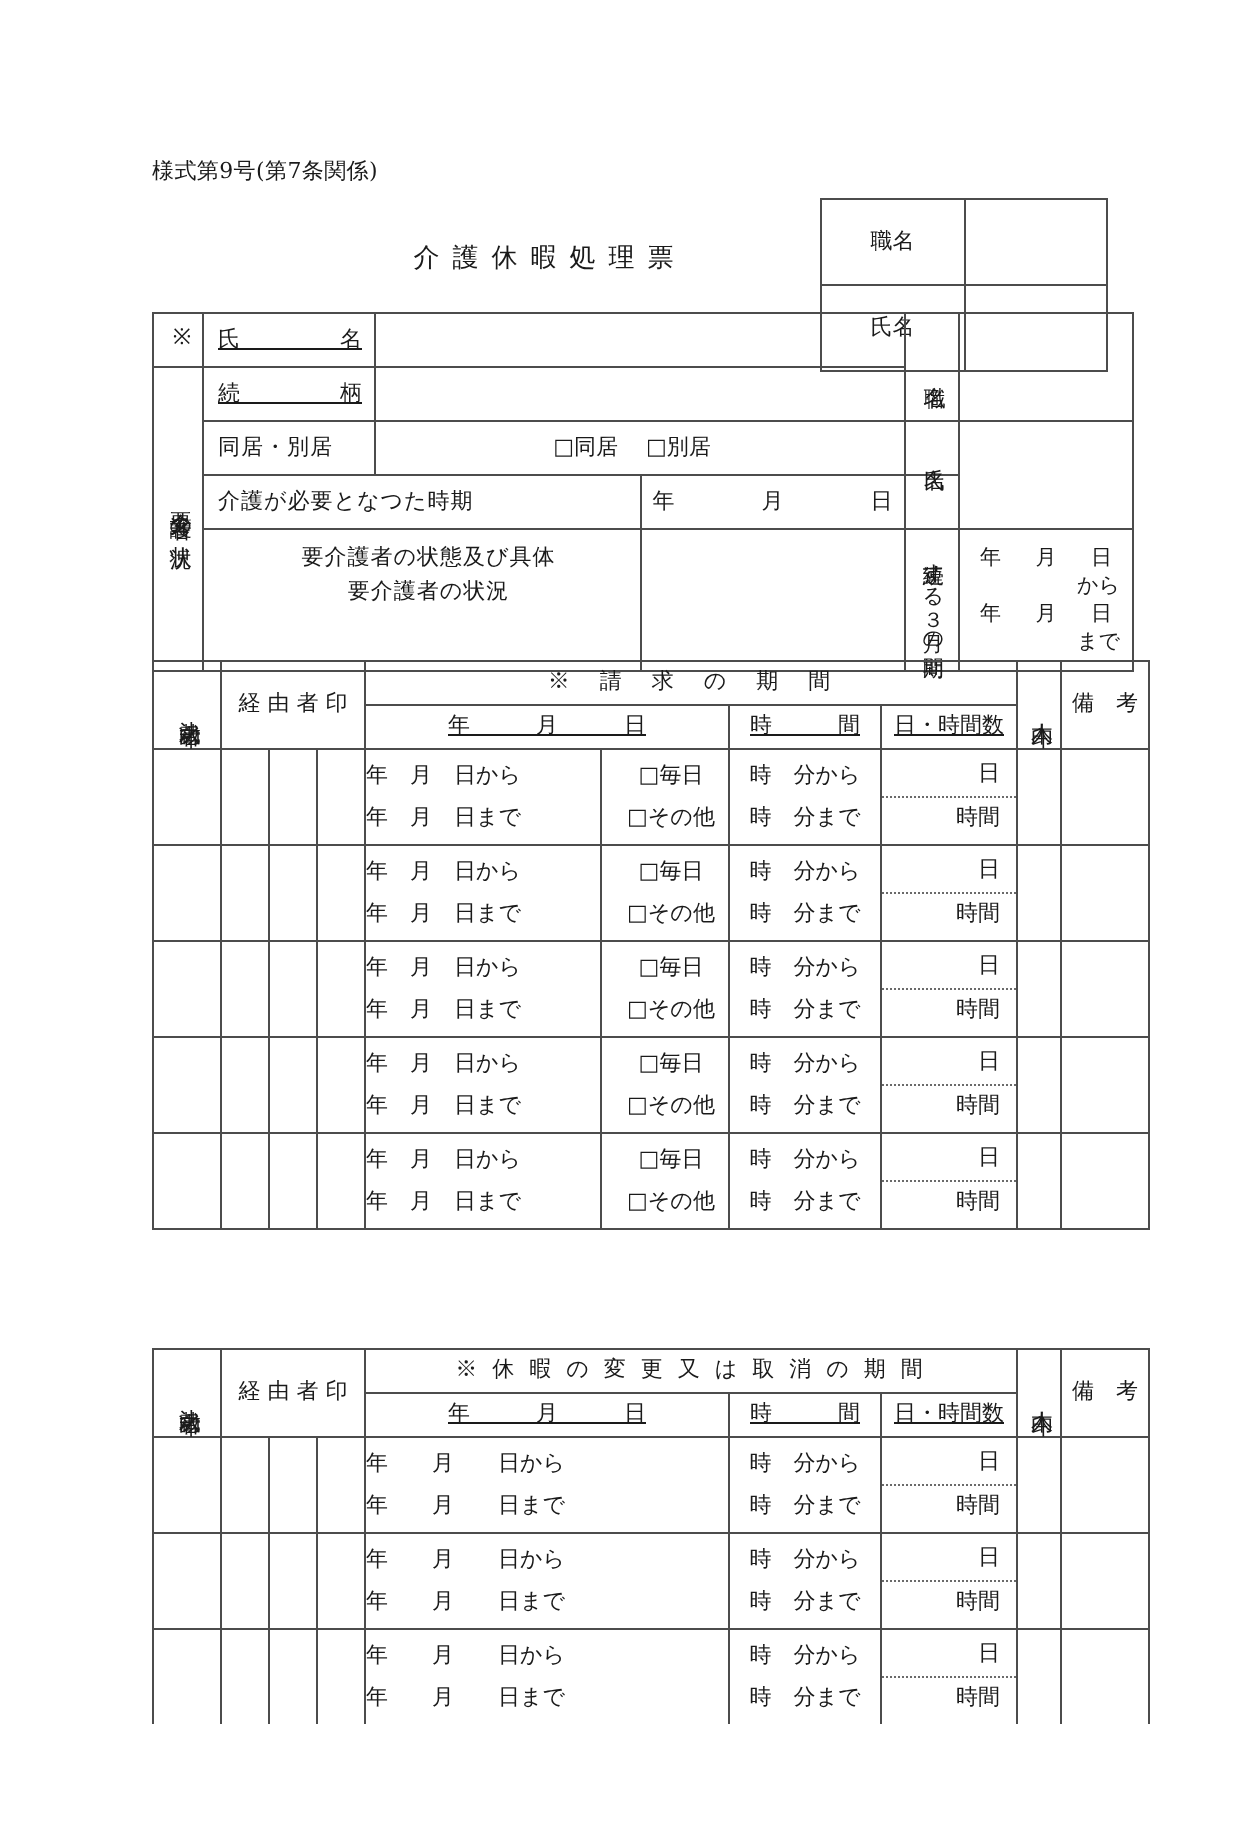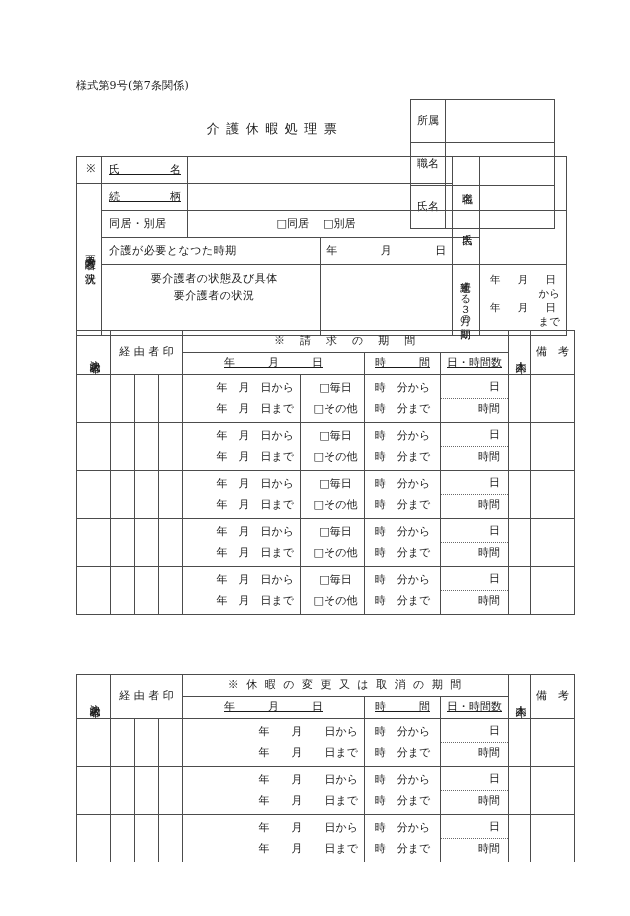--- a/index.html
+++ b/index.html
@@ -119,21 +119,21 @@
   .hdr-h1 { height: 22px; }
   .hdr-h2 { height: 22px; text-decoration: underline; }
   .datarow td { height: 47px; }
   .twoline {
     display: flex;
     flex-direction: column;
     justify-content: center;
     height: 100%;
   }
   .twoline > div { line-height: 1.9; }
-  .rt { text-align: right; padding-right: 6px; }
+  .rt { text-align: left; padding-right: 6px; }
   .lt { text-align: center; padding-left: 6px; }
   .dash-left { border-left: 1px dashed #4c4c4c; }
   .hours-cell .up {
     border-bottom: 1px dotted #6a6a6a;
     padding-right: 8px;
     text-align: right;
     line-height: 1.9;
   }
   .hours-cell .dn {
     padding-right: 8px;
@@ -145,24 +145,20 @@
 <body>
 
 <div class="page">
 
   <div class="form-code">様式第9号(第7条関係)</div>
 
   <div class="doc-title">介護休暇処理票</div>
 
   <table class="attrbox">
     <tbody>
-        <tr>
-      <td style="width:34px">所属</td>
-      <td style="width:108px"></td>
-    </tr>
     <tr>
       <td>職名</td>
       <td></td>
     </tr>
     <tr>
       <td>氏名</td>
       <td></td>
     </tr>
   </tbody>
     </table>

